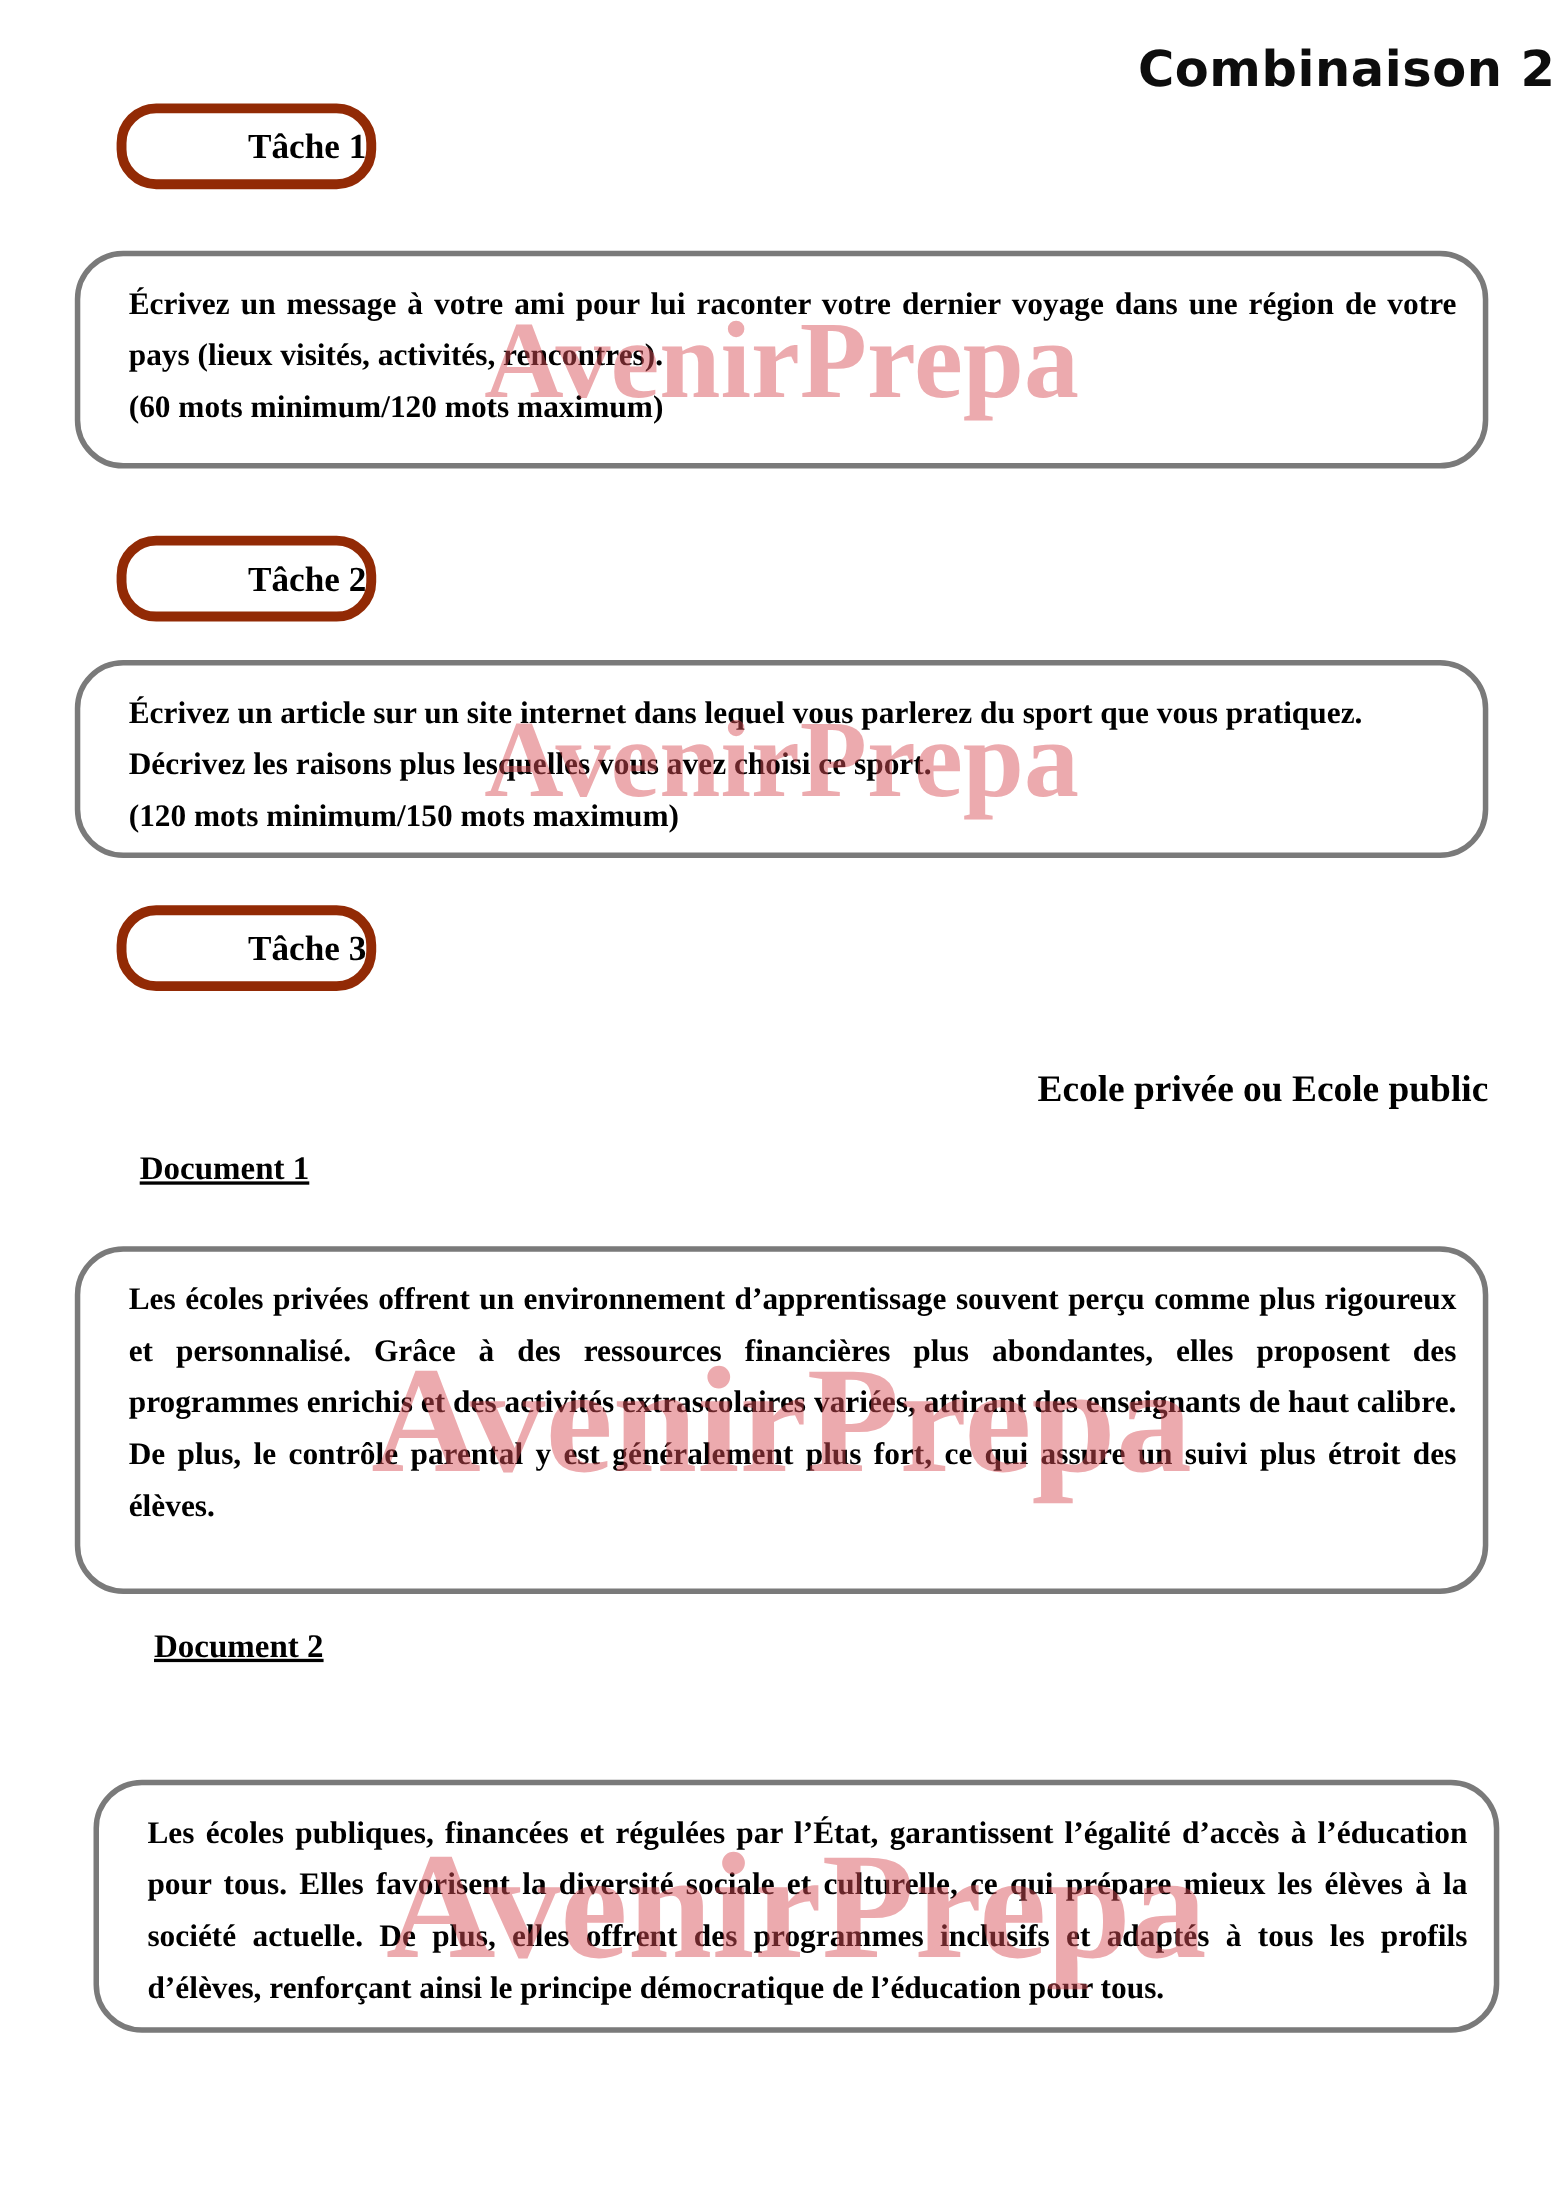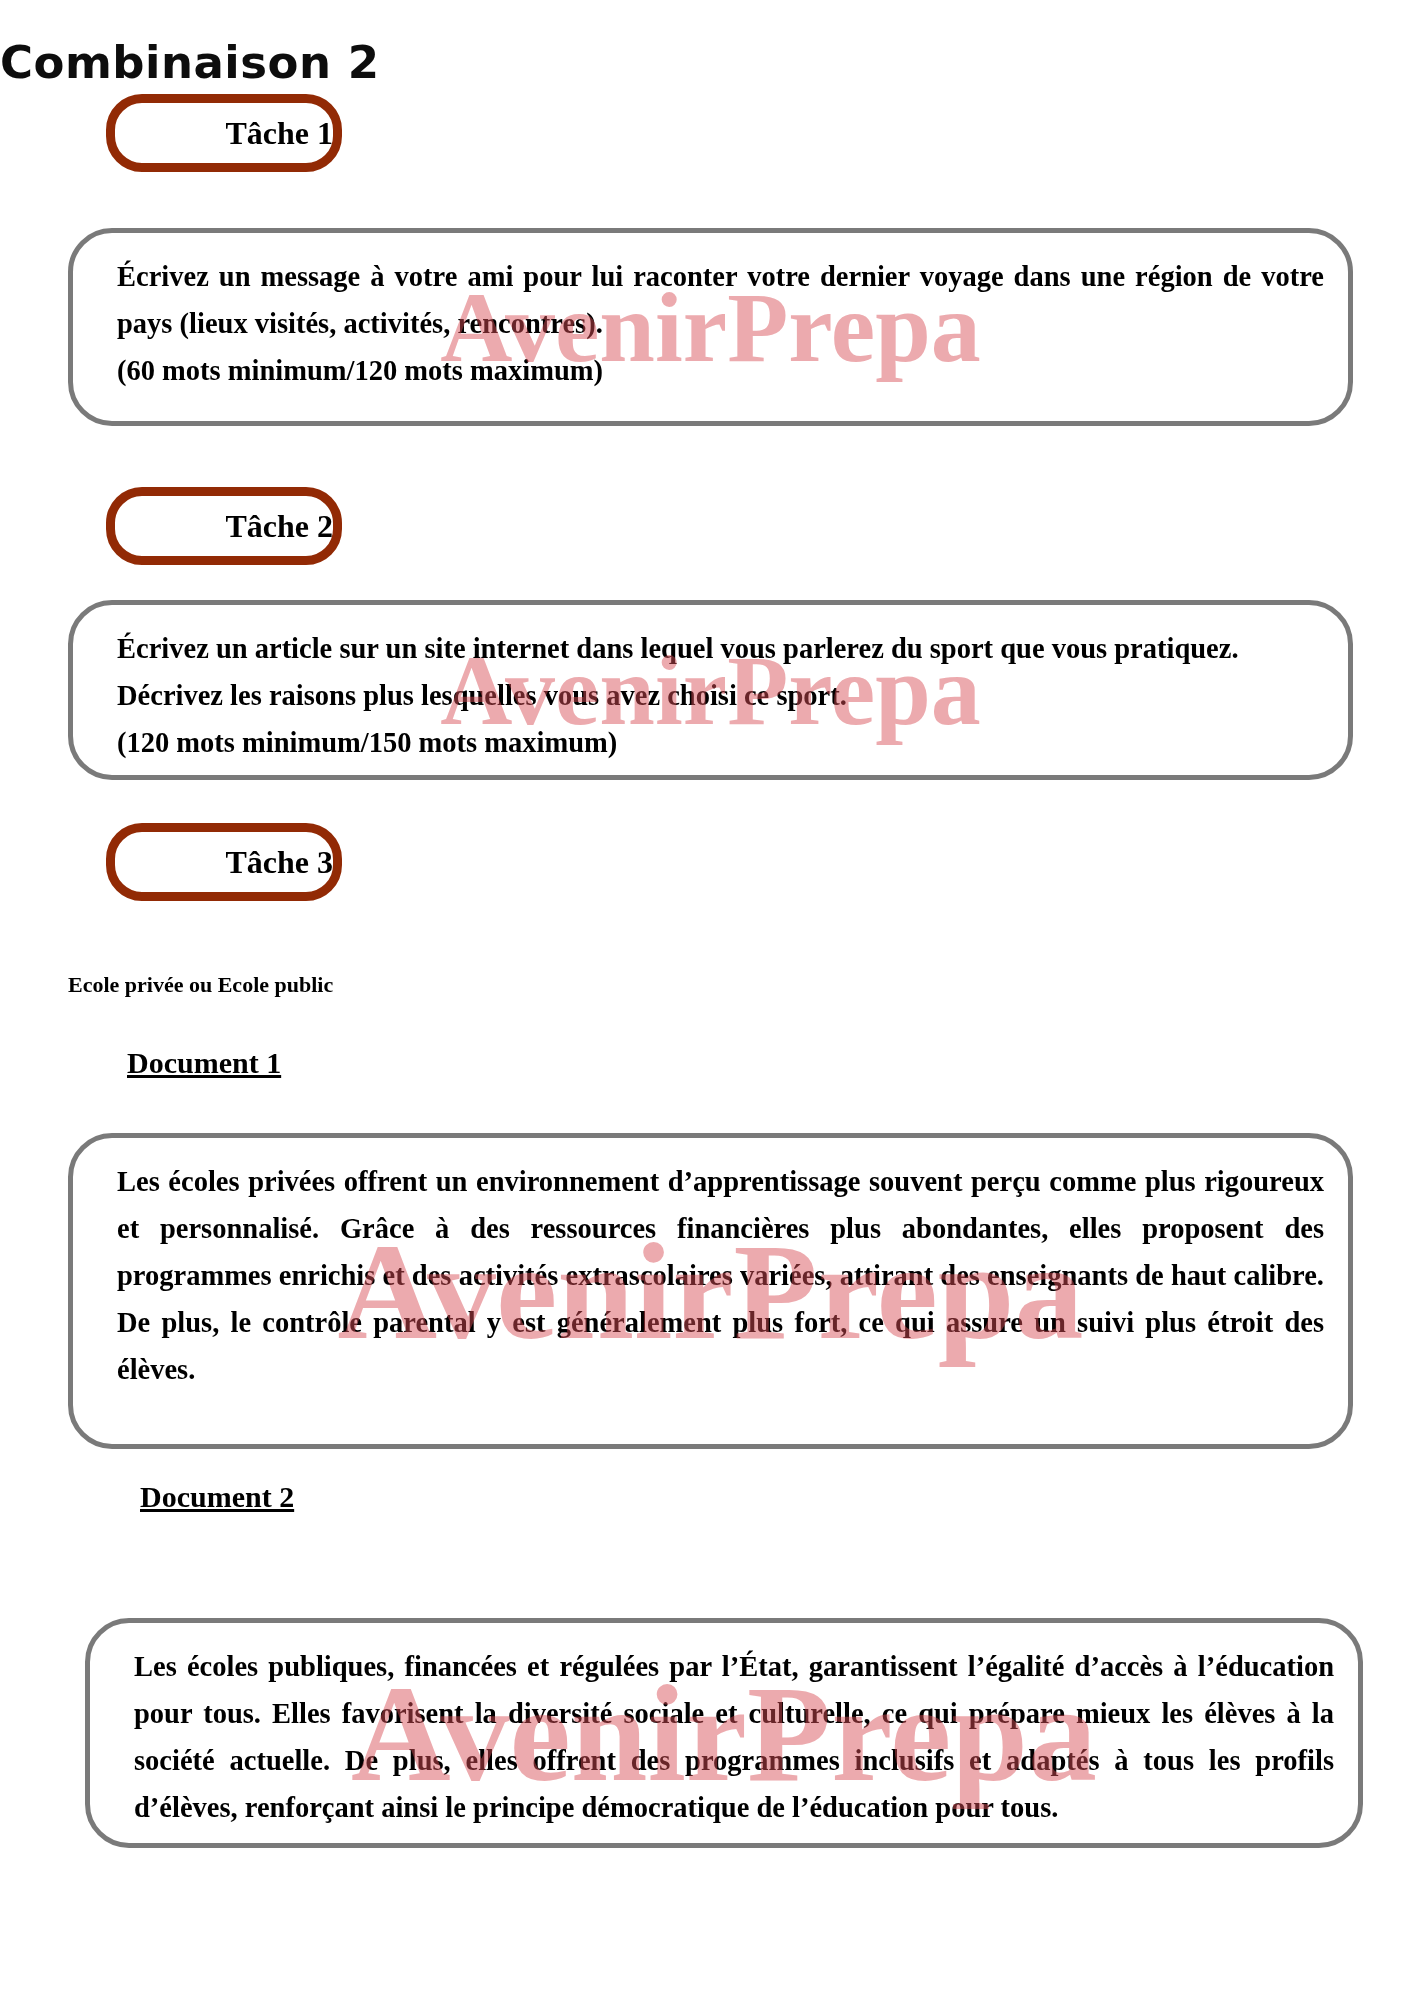--- a/index.html
+++ b/index.html
@@ -11,21 +11,21 @@
     background: #ffffff;
     font-family: "Liberation Serif", serif;
     color: #000000;
     overflow: hidden;
   }
   .page-title {
     position: absolute;
     top: 36px;
     left: 0;
     width: 100%;
-    text-align: left;
+    text-align: right;
     font-family: "DejaVu Sans", sans-serif;
     font-weight: bold;
     font-size: 45px;
     letter-spacing: 0.5px;
     color: #0d0d0d;
   }
   .task-badge {
     position: absolute;
     left: 106px;
     width: 236px;
@@ -77,23 +77,23 @@
     pointer-events: none;
     z-index: 2;
   }
   .wm-small { font-size: 100px; }
   .wm-large { font-size: 138px; }
   .section-heading {
     position: absolute;
     top: 972px;
     left: 68px;
     width: 1285px;
-    text-align: left;
+    text-align: right;
     font-weight: bold;
-    font-size: 22px;
+    font-size: 34px;
   }
   .doc-label {
     position: absolute;
     font-weight: bold;
     font-size: 30px;
     text-decoration: underline;
   }
   .doc-label-1 { top: 1046px; left: 127px; }
   .doc-label-2 { top: 1480px; left: 140px; }
 </style>

